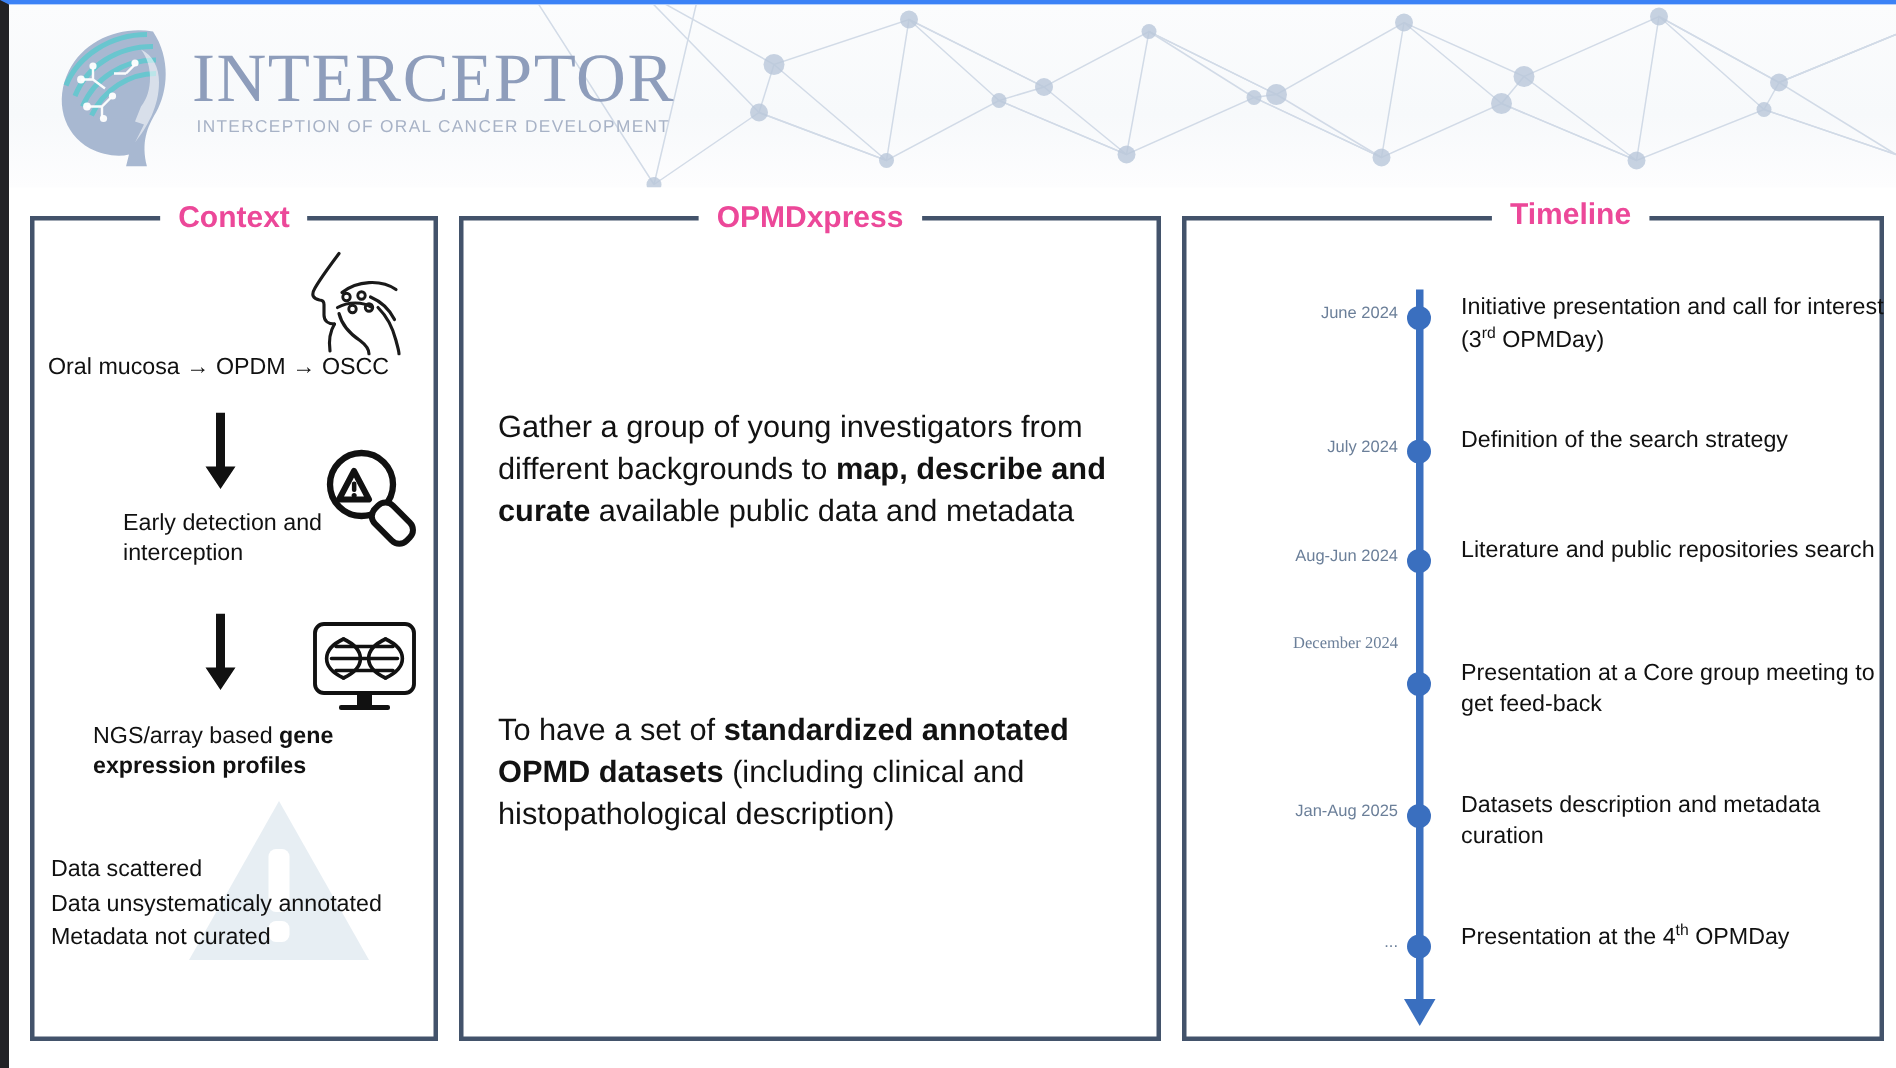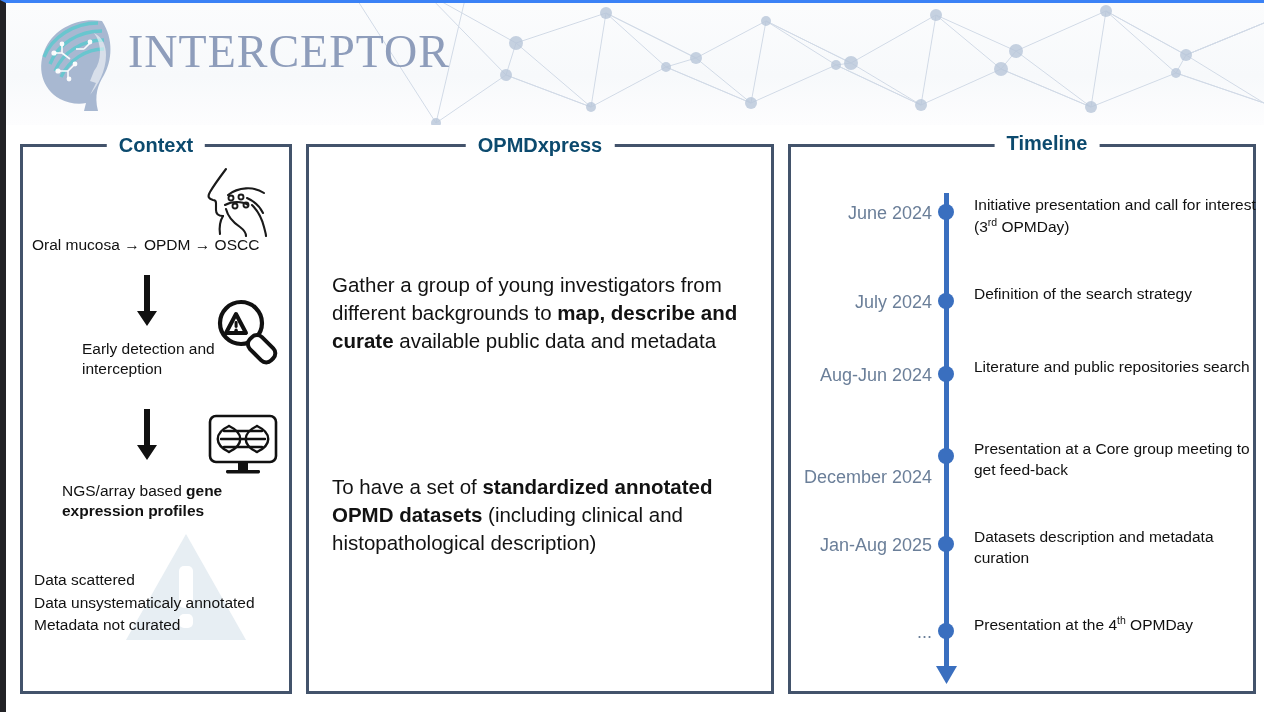--- a/index.html
+++ b/index.html
@@ -27,21 +27,21 @@
       color:#8e9dbb;line-height:1;white-space:nowrap;}
   #logo-sub{position:absolute;left:103px;top:66px;
       font-family:"Liberation Sans", sans-serif;font-size:11.5px;letter-spacing:.9px;
       color:#a7b2c6;white-space:nowrap;}
   #title{position:absolute;left:410px;top:30px;width:690px;text-align:center;
       font-size:21.5px;font-weight:bold;color:#33516e;line-height:1.36;
       letter-spacing:.1px;}
 
   
   .panel{position:absolute;background:#fff;border:3px solid #43536b;box-sizing:border-box;}
-  .panel-title{position:absolute;font-size:20px;font-weight:bold;color:#0c4a6e;
+  .panel-title{position:absolute;font-size:20px;font-weight:bold;color:#ec4899;
       background:#fff;padding:0 12px;transform:translateX(-50%);white-space:nowrap;text-align:center;}
 
   #panel-context{left:14px;top:141px;width:272px;height:550px;}
   #title-context{left:150px;top:131px;}
   #panel-objective{left:300px;top:141px;width:468px;height:550px;}
   #title-objective{left:534px;top:131px;}
   #panel-timeline{left:782px;top:141px;width:468px;height:550px;}
   #title-timeline{left:1041px;top:129px;}
 
   
@@ -65,21 +65,21 @@
   #obj-p1{top:268px;}
   #obj-p2{top:470px;}
   .obj-para b{font-weight:bold;}
 
   
   #tl-axis{position:absolute;left:938px;top:190px;width:5px;height:482px;background:#3a6fbf;}
   #tl-arrowhead{position:absolute;left:929px;top:660px;width:23px;height:22px;}
   .tl-dot{position:absolute;width:16px;height:16px;border-radius:50%;
       background:#3a6fbf;left:932px;}
   .tl-date-wrap{position:absolute;left:790px;width:136px;text-align:right;
-      font-size:18px;color:#6b7f99;}
+      font-size:11px;color:#6b7f99;}
   .tl-label{position:absolute;left:968px;width:292px;font-size:15.5px;color:#111;
       line-height:1.33;}
   .tl-label sup{font-size:10.5px;vertical-align:super;}
 </style>
 </head>
 <body>
 
 <div id="page">
 
   <div id="header">
@@ -135,20 +135,21 @@
           <circle cx="26" cy="38" r="2.6"></circle>
             <circle cx="34" cy="29" r="2.4"></circle>
           <circle cx="30" cy="56" r="2.6"></circle>
             <circle cx="41" cy="64" r="2.4"></circle>
           <circle cx="47" cy="49" r="2.4"></circle>
             <circle cx="62" cy="27" r="2.4"></circle>
         </g>
         <path d="M66 18 C74 28 74 46 66 56 L62 66 L68 68 L62 80 C70 70 78 56 78 40 C78 30 74 22 66 18 Z" fill="#ffffff" opacity="0.55"></path>
       </svg>
       <div id="logo-word">INTERCEPTOR</div>
+      <div id="logo-sub">INTERCEPTION OF ORAL CANCER DEVELOPMENT</div>
     </div>
 
   </div>
 
   <div class="panel" id="panel-context"></div>
   <div class="panel-title" id="title-context">Context</div>
 
   <svg class="ico" id="ico-head" viewBox="0 0 84 72">
     <g fill="none" stroke="#1a1a1a" stroke-width="2.1" stroke-linecap="round" stroke-linejoin="round">
       <path d="M28 4 C22 12 16 20 12 27 C9 32 11 34 15 35 C17 35 18 36 18 38 L18 45 C18 49 21 51 25 51"></path>
@@ -231,21 +232,21 @@
       <div class="tl-dot" style="top: 201px;"></div>
       <div class="tl-date-wrap" style="top: 200px;">June 2024</div>
       <div class="tl-label" style="top: 192px;">Initiative presentation and call for interest (3<sup>rd</sup> OPMDay)</div>
       <div class="tl-dot" style="top: 290px;"></div>
       <div class="tl-date-wrap" style="top: 289px;">July 2024</div>
       <div class="tl-label" style="top: 281px;">Definition of the search strategy</div>
       <div class="tl-dot" style="top: 363px;"></div>
       <div class="tl-date-wrap" style="top: 362px;">Aug-Jun 2024</div>
       <div class="tl-label" style="top: 354px;">Literature and public repositories search</div>
       <div class="tl-dot" style="top: 445px;"></div>
-      <div class="tl-date-wrap" style="top: 464px;">December 2024</div>
+      <div class="tl-date-wrap" style="top: 420px; font-family: Liberation Serif, serif;">December 2024</div>
       <div class="tl-label" style="top: 436px;">Presentation at a Core group meeting to get feed-back</div>
       <div class="tl-dot" style="top: 533px;"></div>
       <div class="tl-date-wrap" style="top: 532px;">Jan-Aug 2025</div>
       <div class="tl-label" style="top: 524px;">Datasets description and metadata curation</div>
       <div class="tl-dot" style="top: 620px;"></div>
       <div class="tl-date-wrap" style="top: 619px;">...</div>
       <div class="tl-label" style="top: 611px;">Presentation at the 4<sup>th</sup> OPMDay</div>
     </div>
 
 </div>

